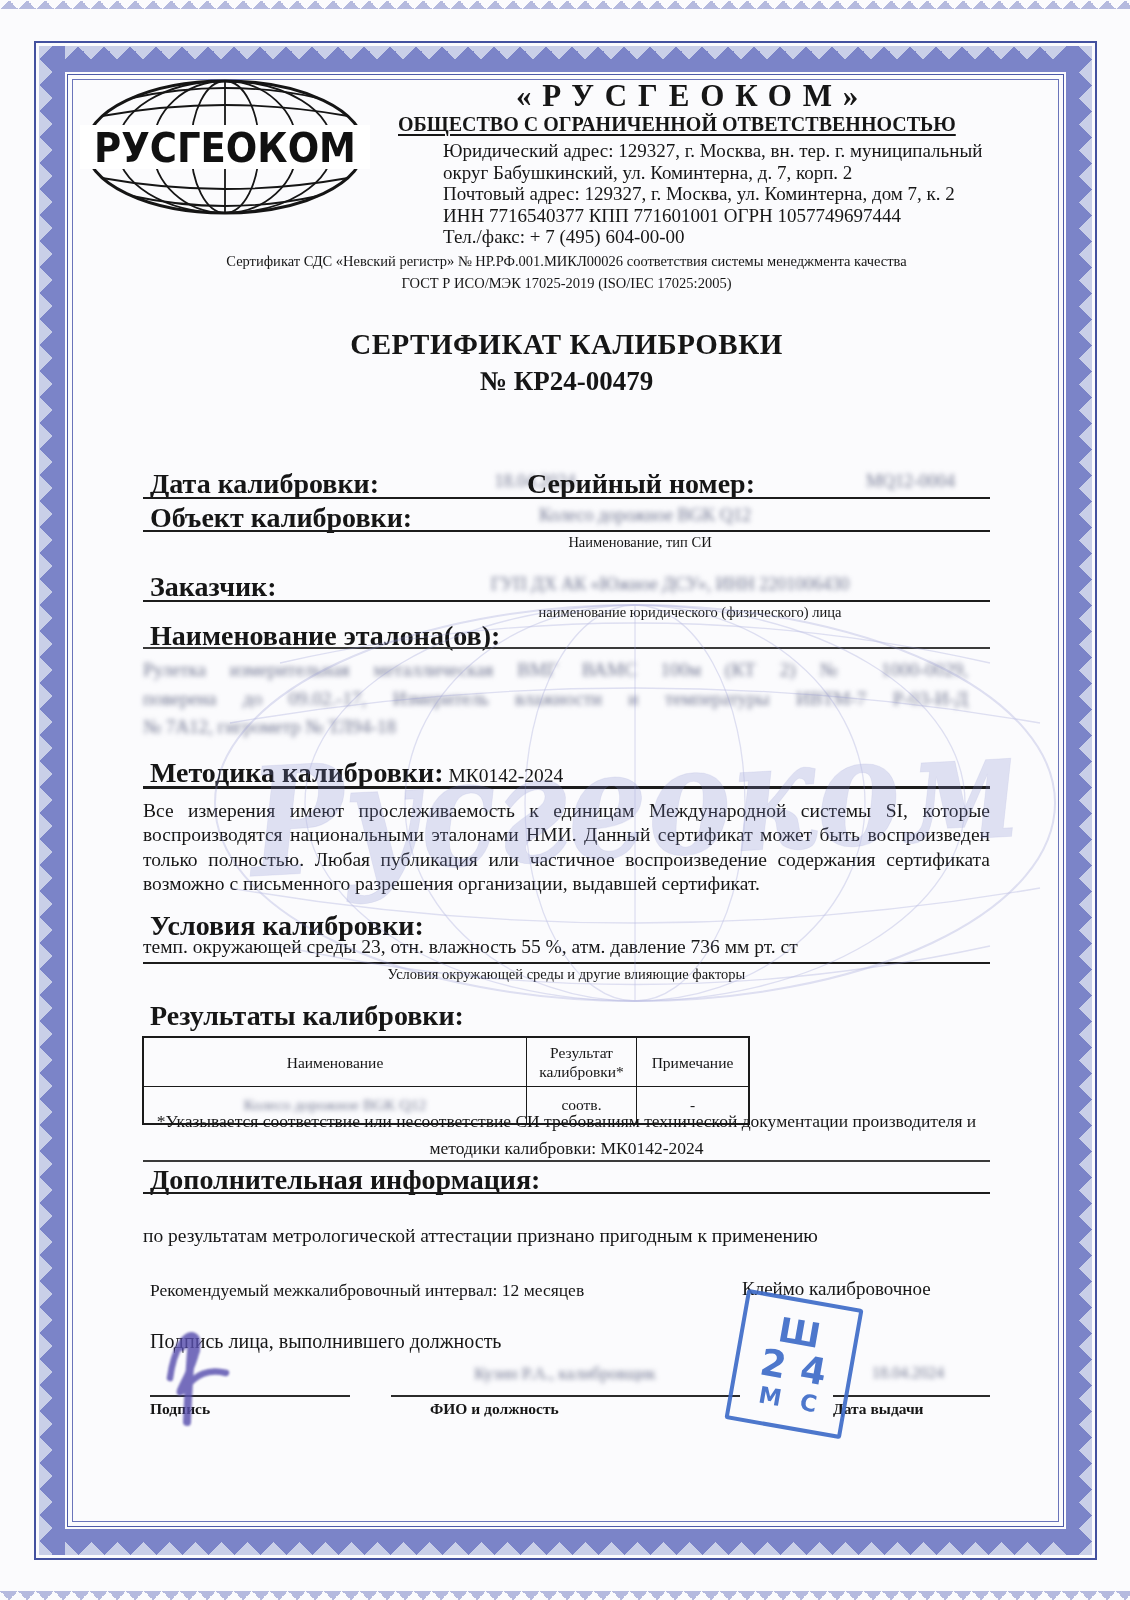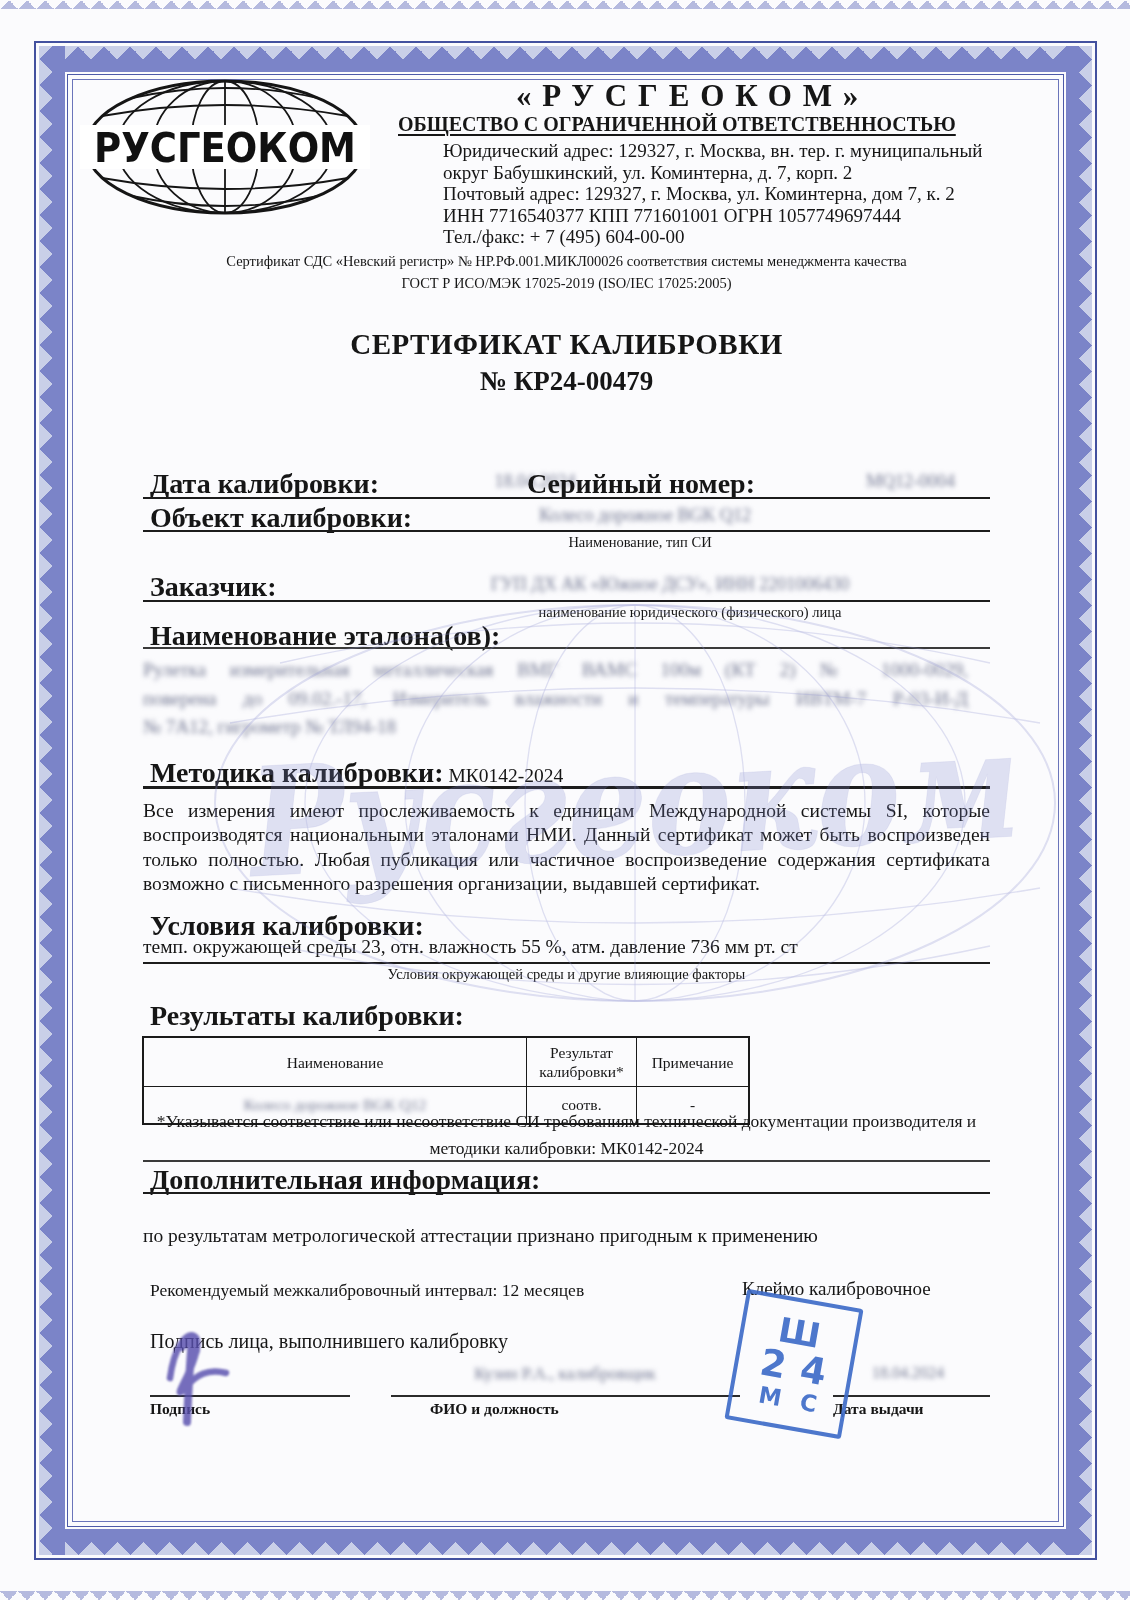--- a/index.html
+++ b/index.html
@@ -253,21 +253,21 @@
   <div id="footnote">*Указывается соответствие или несоответствие СИ требованиям технической документации производителя и методики калибровки: МК0142-2024</div>
   <div id="ruleFootnote" class="rule thin"></div>
 
   <div id="labelAdditional" class="lbl abs">Дополнительная информация:</div>
   <div id="ruleAdditional" class="rule"></div>
   <div id="valAdditional" class="val abs">по результатам метрологической аттестации признано пригодным к применению</div>
 
   <div id="interval">Рекомендуемый межкалибровочный интервал: 12 месяцев</div>
   <div id="stampLabel">Клеймо калибровочное</div>
 
-  <div id="signLabel">Подпись лица, выполнившего калибровку</div>
+  <div id="signLabel">Подпись лица, выполнившего должность</div>
 
   <div id="sr1" class="sigRule"></div>
   <div id="sr2" class="sigRule"></div>
   <div id="sr3" class="sigRule"></div>
   <div id="capSign" class="sigCap">Подпись</div>
   <div id="capFio" class="sigCap">ФИО и должность</div>
   <div id="capDateIssue" class="sigCap">Дата выдачи</div>
   <div id="valFio" class="redacted abs">Кузин Р.А., калибровщик</div>
   <div id="valIssue" class="redacted abs">18.04.2024</div>
 

